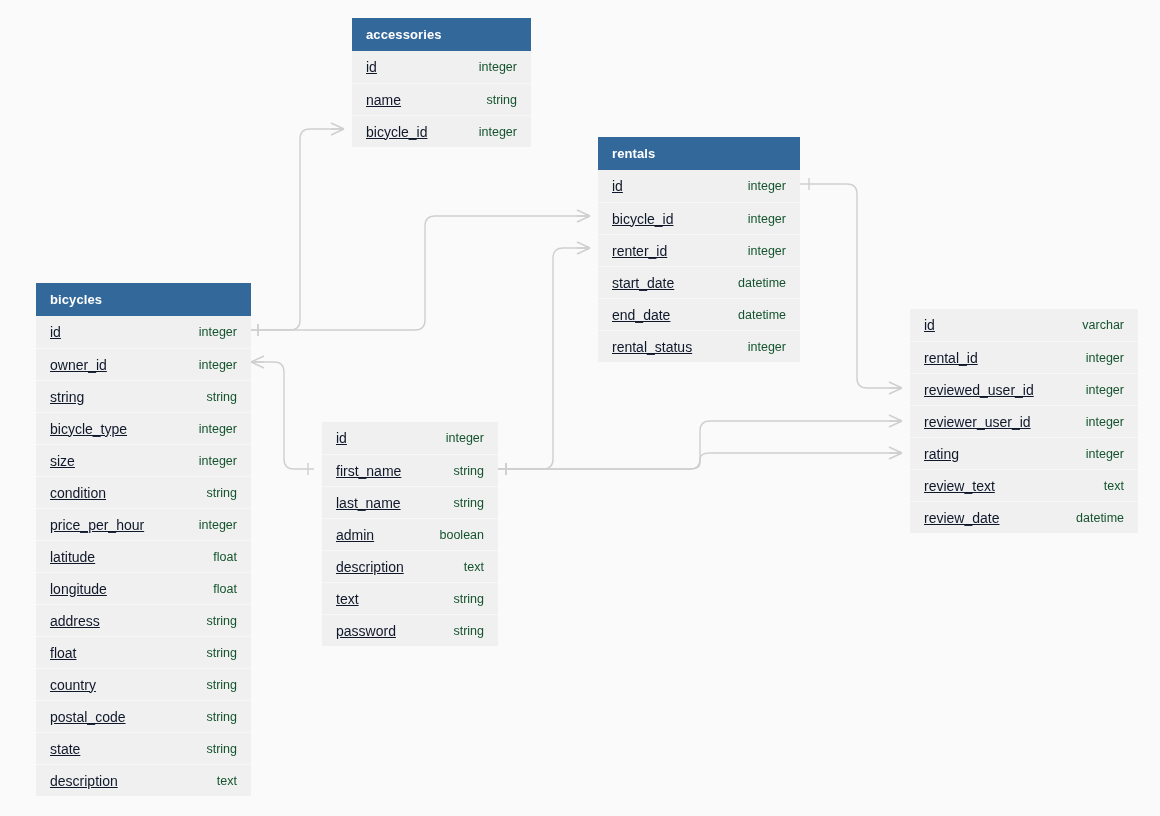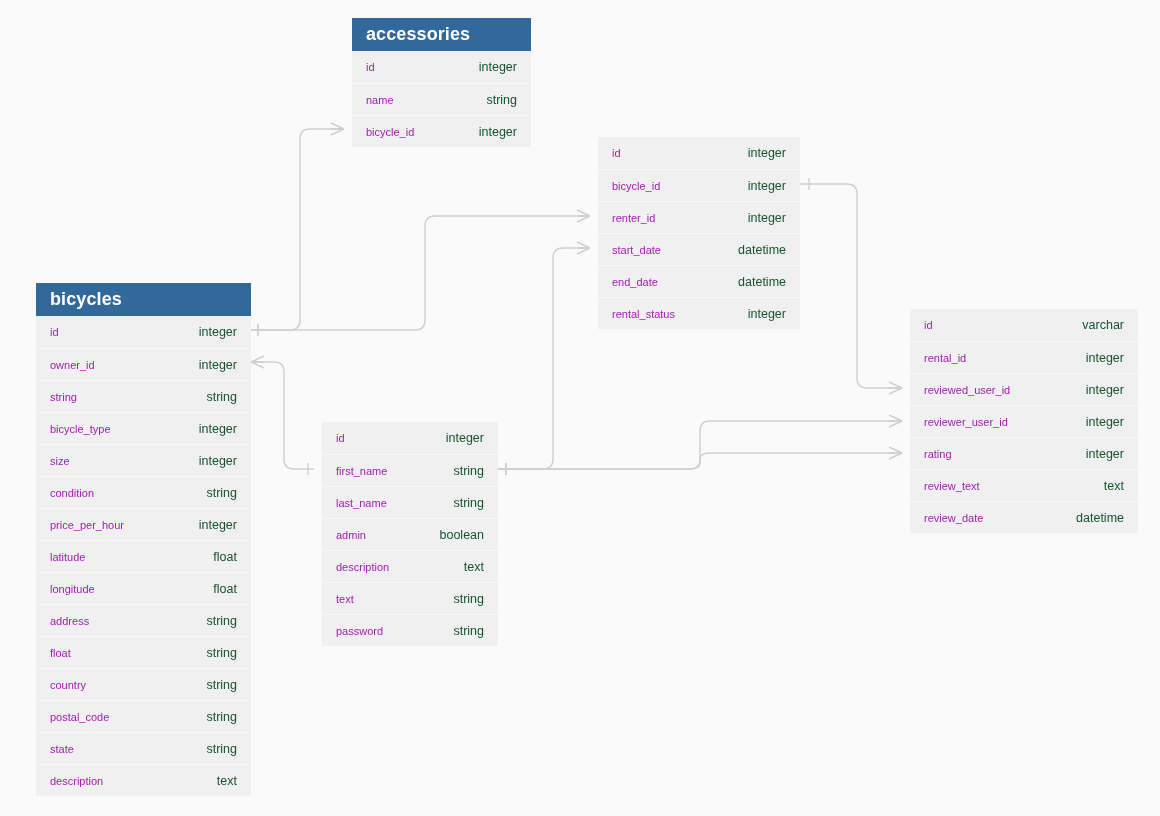--- a/index.html
+++ b/index.html
@@ -31,21 +31,21 @@
   }
   .er-table {
     position: absolute;
     z-index: 2;
     background: #f0f0f0;
     box-sizing: border-box;
   }
   .er-header {
     background: #33689b;
     color: #ffffff;
-    font-size: 18px;
+    font-size: 13px;
     font-weight: bold;
     height: 33px;
     line-height: 33px;
     padding: 0 0 0 14px;
     box-sizing: border-box;
     letter-spacing: 0.1px;
   }
   .er-rows {
     padding: 0;
   }
@@ -56,23 +56,24 @@
     justify-content: space-between;
     padding: 0 14px;
     box-sizing: border-box;
     border-top: 1px solid #f7f7f7;
     background: #f0f0f0;
   }
   .er-row:first-child {
     border-top: none;
   }
   .er-col-name {
-    font-size: 11px;
-    color: #a21caf;
+    font-size: 14px;
+    color: #0f172a;
     white-space: nowrap;
+    text-decoration: underline;
   }
   .er-col-type {
     font-size: 12.5px;
     color: #14532d;
     white-space: nowrap;
     text-align: right;
   }
 </style>
 </head>
 <body>
@@ -126,20 +127,21 @@
           <span class="er-col-name">name</span>
           <span class="er-col-type">string</span>
         </div>
         <div class="er-row">
           <span class="er-col-name">bicycle_id</span>
           <span class="er-col-type">integer</span>
         </div>
       </div>
     </div>
     <div class="er-table" style="left: 598px; top: 137px; width: 202px;">
+      <div class="er-header">rentals</div>
       <div class="er-rows">
         <div class="er-row">
           <span class="er-col-name">id</span>
           <span class="er-col-type">integer</span>
         </div>
         <div class="er-row">
           <span class="er-col-name">bicycle_id</span>
           <span class="er-col-type">integer</span>
         </div>
         <div class="er-row">

